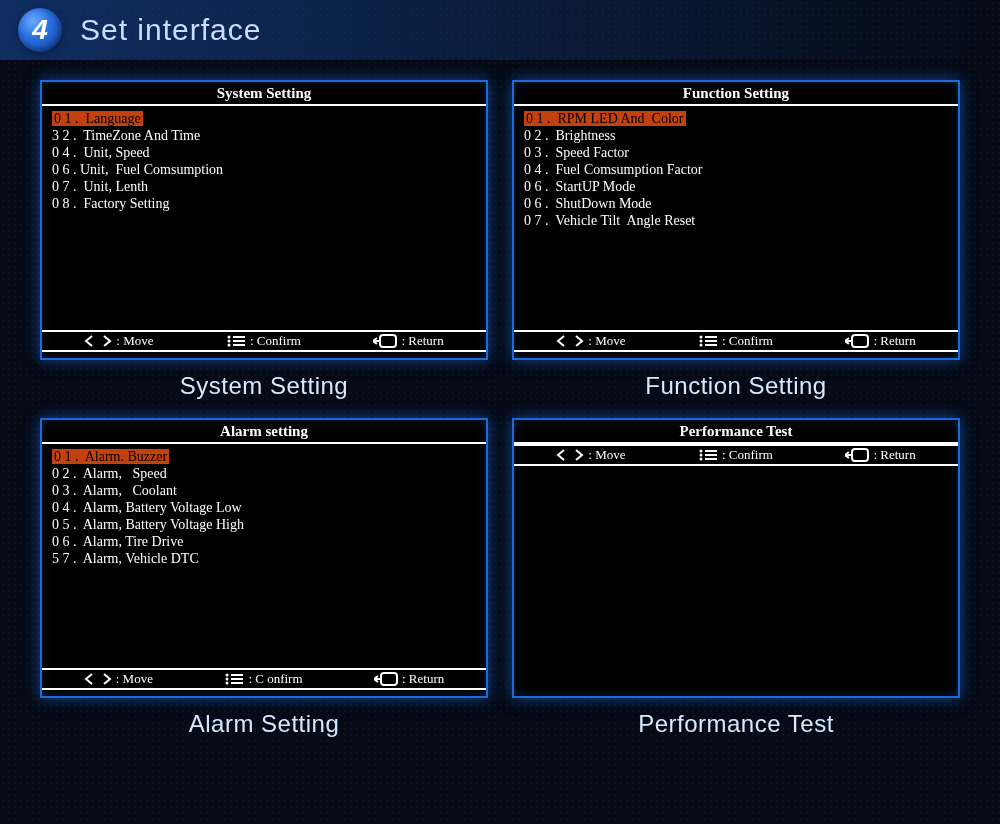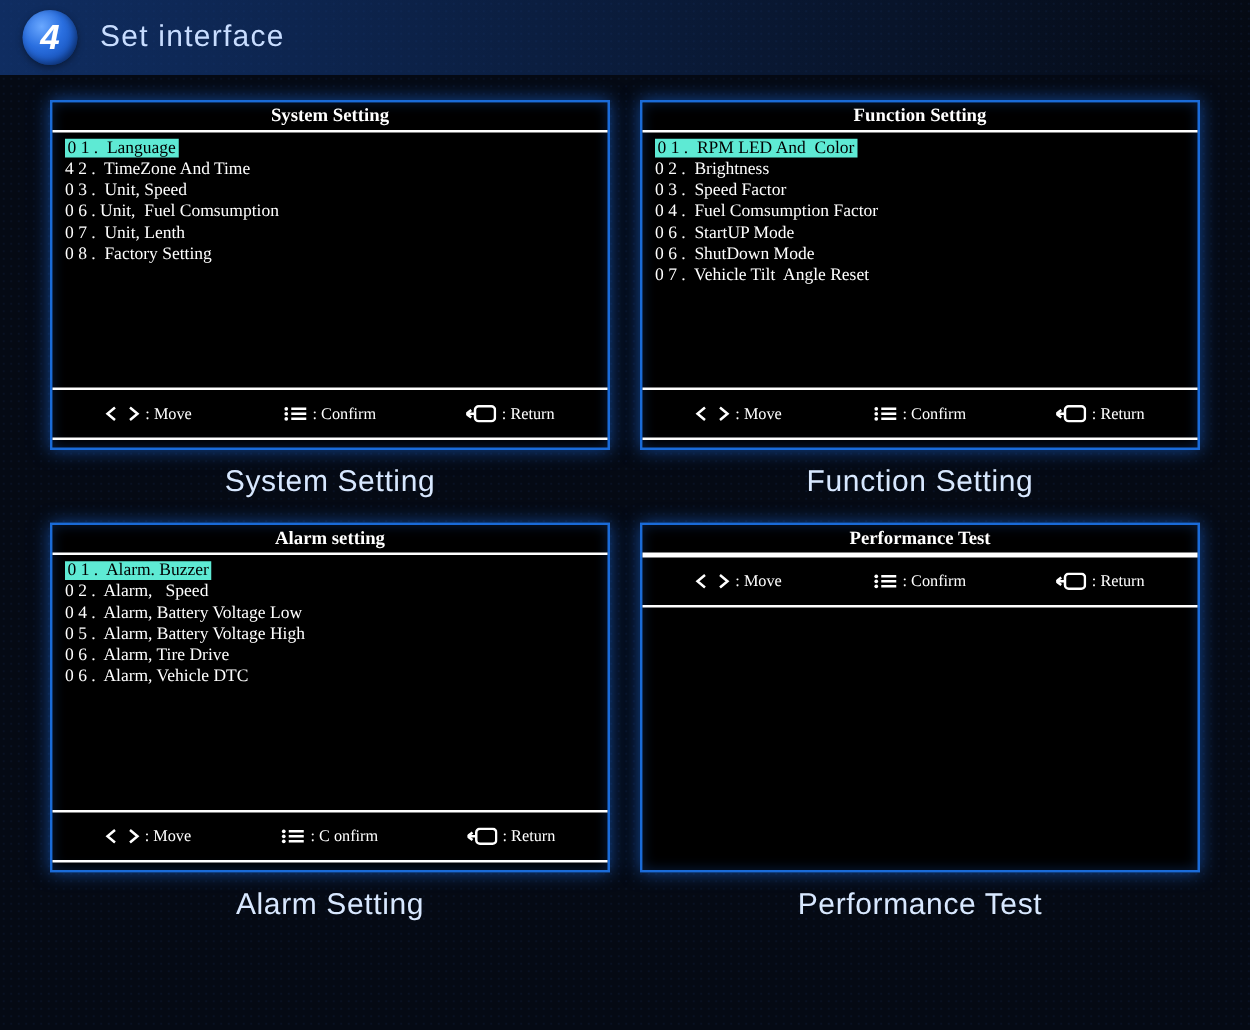--- a/index.html
+++ b/index.html
@@ -32,21 +32,21 @@
     display: flex;
     align-items: center; justify-content: center;
     color: #fff;
     font-size: 28px;
     font-weight: 700;
     font-style: italic;
     box-shadow: inset -2px -2px 6px rgba(0,0,0,.4), 0 2px 6px rgba(0,0,0,.4);
   }
   .header .title {
     margin-left: 18px;
-    font-size: 24px;
+    font-size: 30px;
     color: #c8ddff;
     letter-spacing: 1px;
   }
   
   .grid {
     position: absolute;
     top: 80px;
     left: 40px;
     width: 735px;
     display: grid;
@@ -76,32 +76,32 @@
     flex: 1;
     padding: 4px 10px;
   }
   .panel .row {
     color: #fff;
     font-size: 14px;
     line-height: 17px;
     white-space: pre;
   }
   .panel .row.selected > span {
-    background: #5eead4;
+    background: #c2410c;
     color: #000;
     padding: 0 2px;
   }
   .panel .footer {
     border-top: 2px solid #fff;
     border-bottom: 2px solid #fff;
     margin-bottom: 6px;
     display: flex;
     justify-content: space-around;
     align-items: center;
-    padding: 11px 6px;
+    padding: 1px 6px;
     color: #fff;
     font-size: 13px;
     font-family: "Times New Roman", Georgia, serif;
   }
   .panel .footer .hint {
     display: flex;
     align-items: center;
     gap: 4px;
   }
   .panel .footer .icon { display:inline-flex; }
@@ -124,22 +124,22 @@
   <div class="title">Set interface</div>
 </div>
 
 <div class="grid">
 
 <div class="cell">
       <div class="panel">
         <div class="titlebar">System Setting</div>
         <div class="list">
           <div class="row selected"><span>0 1 .  Language</span></div>
-          <div class="row"><span>4 2 .  TimeZone And Time</span></div>
-          <div class="row"><span>0 3 .  Unit, Speed</span></div>
+          <div class="row"><span>3 2 .  TimeZone And Time</span></div>
+          <div class="row"><span>0 4 .  Unit, Speed</span></div>
           <div class="row"><span>0 6 . Unit,  Fuel Comsumption</span></div>
           <div class="row"><span>0 7 .  Unit, Lenth</span></div>
           <div class="row"><span>0 8 .  Factory Setting</span></div>
         </div>
         <div class="footer">
           <div class="hint">
             <span class="icon">
               <svg width="28" height="12" viewBox="0 0 28 12">
                 <polyline points="8,1 2,6 8,11" fill="none" stroke="#fff" stroke-width="2"></polyline>
                 <polyline points="20,1 26,6 20,11" fill="none" stroke="#fff" stroke-width="2"></polyline>
@@ -222,24 +222,25 @@
         </div>
       </div>
       <div class="caption">Function Setting</div>
     </div>
     <div class="cell row2">
       <div class="panel">
         <div class="titlebar">Alarm setting</div>
         <div class="list">
           <div class="row selected"><span>0 1 .  Alarm. Buzzer</span></div>
           <div class="row"><span>0 2 .  Alarm,   Speed</span></div>
+          <div class="row"><span>0 3 .  Alarm,   Coolant</span></div>
           <div class="row"><span>0 4 .  Alarm, Battery Voltage Low</span></div>
           <div class="row"><span>0 5 .  Alarm, Battery Voltage High</span></div>
           <div class="row"><span>0 6 .  Alarm, Tire Drive</span></div>
-          <div class="row"><span>0 6 .  Alarm, Vehicle DTC</span></div>
+          <div class="row"><span>5 7 .  Alarm, Vehicle DTC</span></div>
         </div>
         <div class="footer">
           <div class="hint">
             <span class="icon">
               <svg width="28" height="12" viewBox="0 0 28 12">
                 <polyline points="8,1 2,6 8,11" fill="none" stroke="#fff" stroke-width="2"></polyline>
                 <polyline points="20,1 26,6 20,11" fill="none" stroke="#fff" stroke-width="2"></polyline>
               </svg>
             </span>
             <span>: Move</span>

